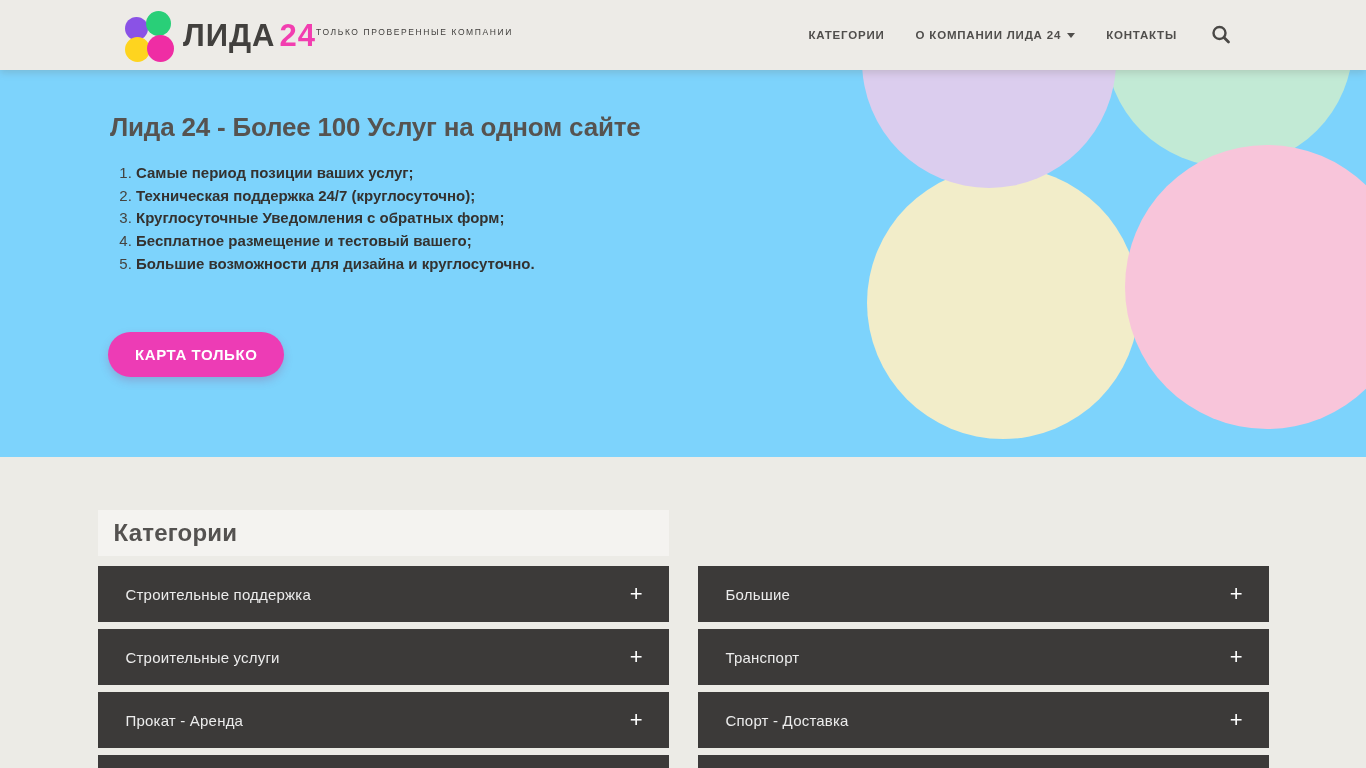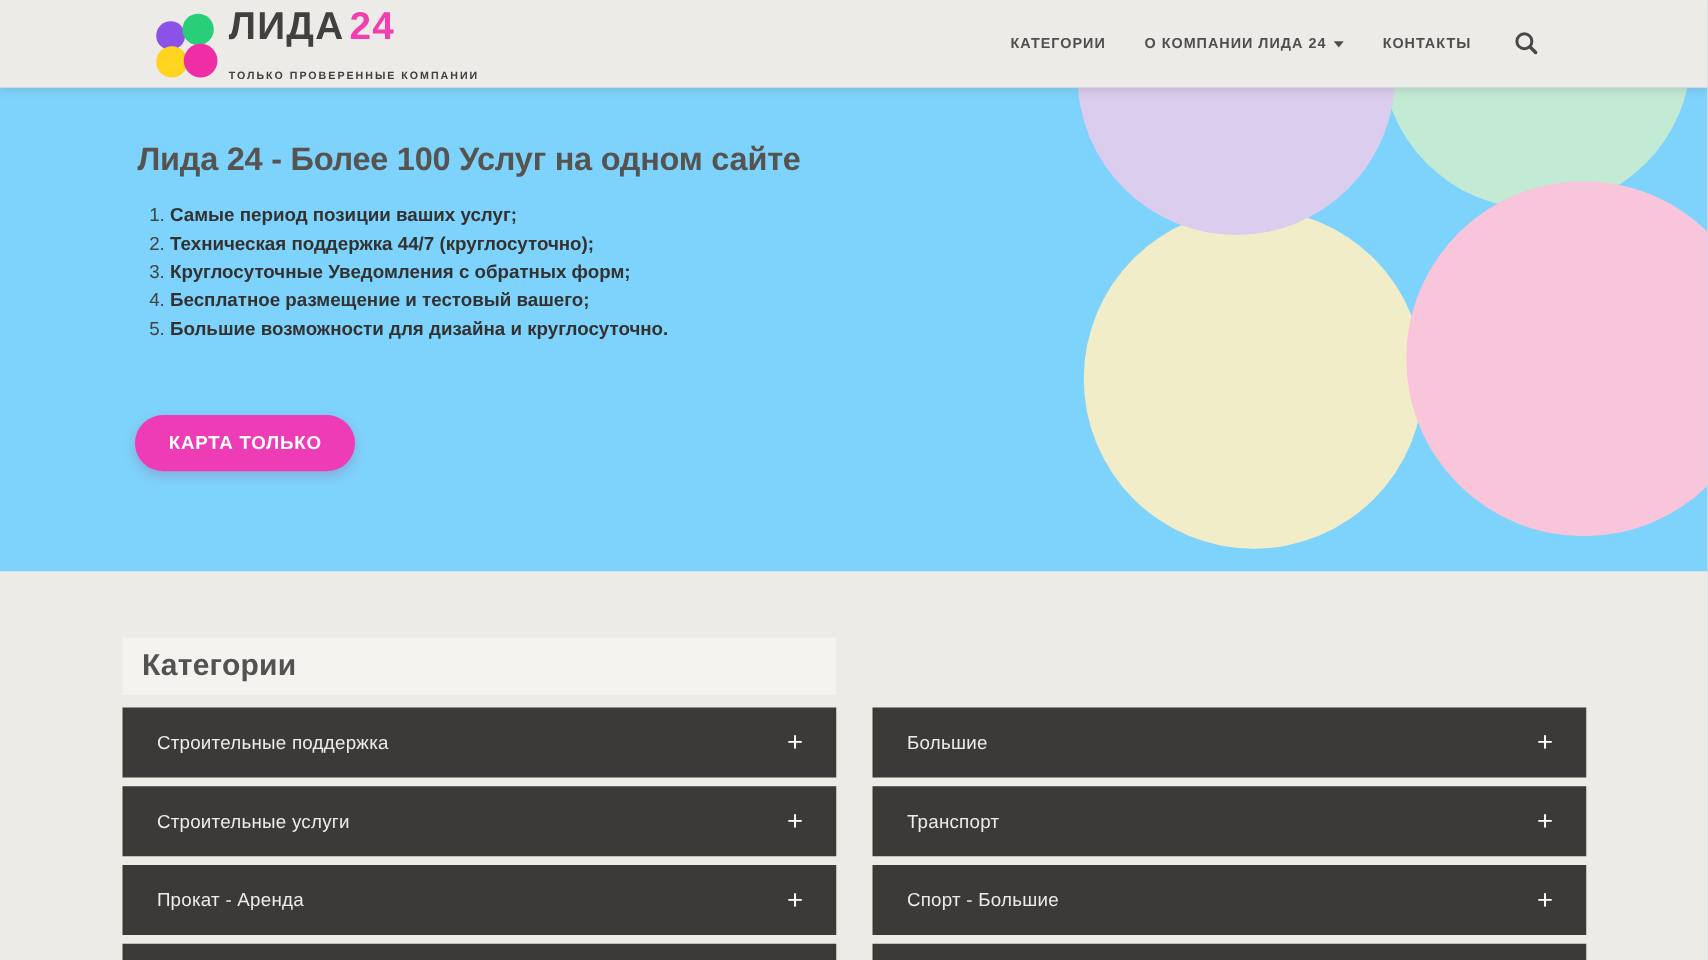--- a/index.html
+++ b/index.html
@@ -24,24 +24,24 @@
     display: flex; align-items: center; justify-content: space-between;
     padding-left: 27px; padding-right: 34px;
   }
   .logo { display: flex; align-items: center; gap: 9px; cursor: pointer; }
   .logo-dots { position: relative; width: 49px; height: 52px; flex: 0 0 auto; }
   .logo-dots .dot { position: absolute; border-radius: 50%; }
   .dot-purple { width: 23px; height: 23px; left: 0;  top: 8px;  background: #8a52e6; }
   .dot-green  { width: 25px; height: 25px; left: 21px; top: 2px; background: #29cf78; }
   .dot-yellow { width: 25px; height: 25px; left: 0;  top: 28px; background: #fed41f; }
   .dot-pink   { width: 27px; height: 27px; left: 22px; top: 26px; background: #ef2da4; }
-  .logo-text { display: flex; flex-direction: column; line-height: 1; }
+  .logo-text { display: flex; flex-direction: row; line-height: 1; text-align: center; }
   .logo-word { font-size: 31px; font-weight: 800; color: #42403e; letter-spacing: 1px; }
   .logo-word .accent { color: #f23eb0; margin-left: 4px; }
-  .logo-tagline { font-size: 8.5px; font-weight: 700; color: #42403e; letter-spacing: 1.6px; margin-top: 20px; }
+  .logo-tagline { font-size: 8.5px; font-weight: 400; color: #42403e; letter-spacing: 1.6px; margin-top: 8px; }
 
   .main-nav { display: flex; align-items: center; gap: 31px; }
   .nav-link {
     font-size: 11.5px; font-weight: 700; letter-spacing: 0.8px;
     color: #504e4c; text-decoration: none; text-transform: uppercase;
     display: flex; align-items: center; gap: 6px; cursor: pointer;
   }
   .caret-down {
     width: 0; height: 0; display: inline-block;
     border-left: 4px solid transparent; border-right: 4px solid transparent;
@@ -150,21 +150,21 @@
 <section class="hero">
   <span class="decor-circle circle-cream" style="background: rgb(242, 237, 201);"></span>
   <span class="decor-circle circle-mint" style="background: rgb(194, 234, 213);"></span>
   <span class="decor-circle circle-lavender" style="background: rgb(219, 205, 238);"></span>
   <span class="decor-circle circle-rose" style="background: rgb(248, 197, 218);"></span>
 
   <div class="hero-content">
     <h1 class="hero-title">Лида 24 - Более 100 Услуг на одном сайте</h1>
     <ol class="feature-list">
       <li>Самые период позиции ваших услуг;</li>
-      <li>Техническая поддержка 44/7 (круглосуточно);</li>
+      <li>Техническая поддержка 24/7 (круглосуточно);</li>
       <li>Круглосуточные Уведомления с обратных форм;</li>
       <li>Бесплатное размещение и тестовый вашего;</li>
       <li>Большие возможности для дизайна и круглосуточно.</li>
     </ol>
     <button class="cta-button" style="background: rgb(237, 60, 181);">КАРТА ТОЛЬКО</button>
   </div>
 </section>
 
 <section class="categories">
   <div class="categories-inner">
@@ -195,21 +195,21 @@
       <div class="cat-col">
         <div class="cat-bar">
           <span class="cat-label">Большие</span>
           <span class="cat-plus">+</span>
         </div>
         <div class="cat-bar">
           <span class="cat-label">Транспорт</span>
           <span class="cat-plus">+</span>
         </div>
         <div class="cat-bar">
-          <span class="cat-label">Спорт - Большие</span>
+          <span class="cat-label">Спорт - Доставка</span>
           <span class="cat-plus">+</span>
         </div>
         <div class="cat-bar">
           <span class="cat-label"></span>
 
         </div>
       </div>
 
     </div>
   </div>

